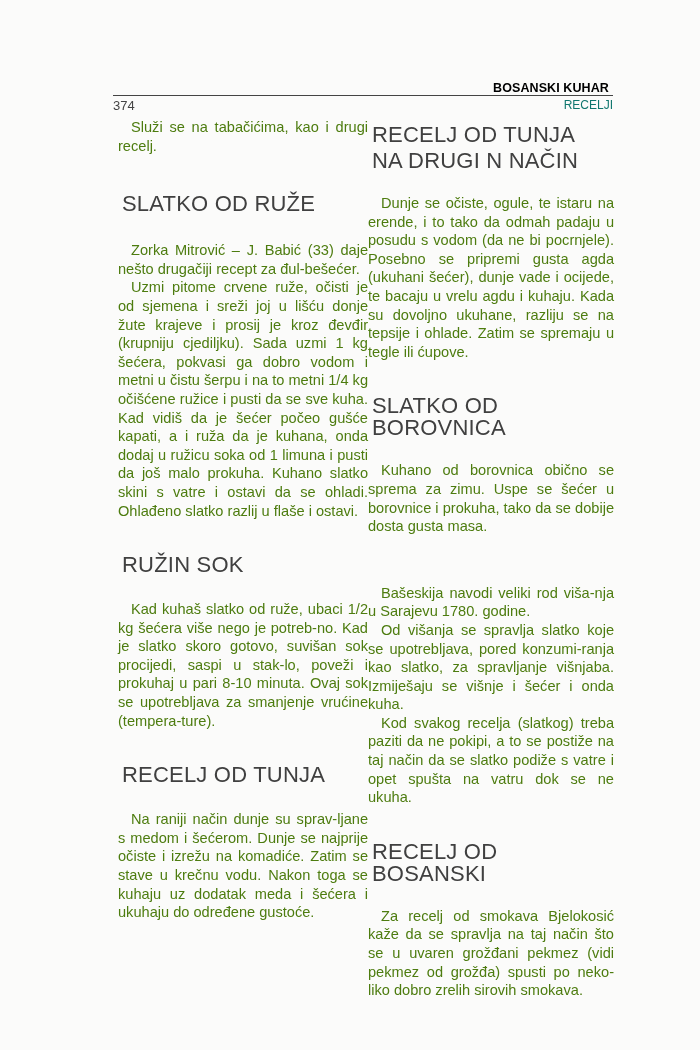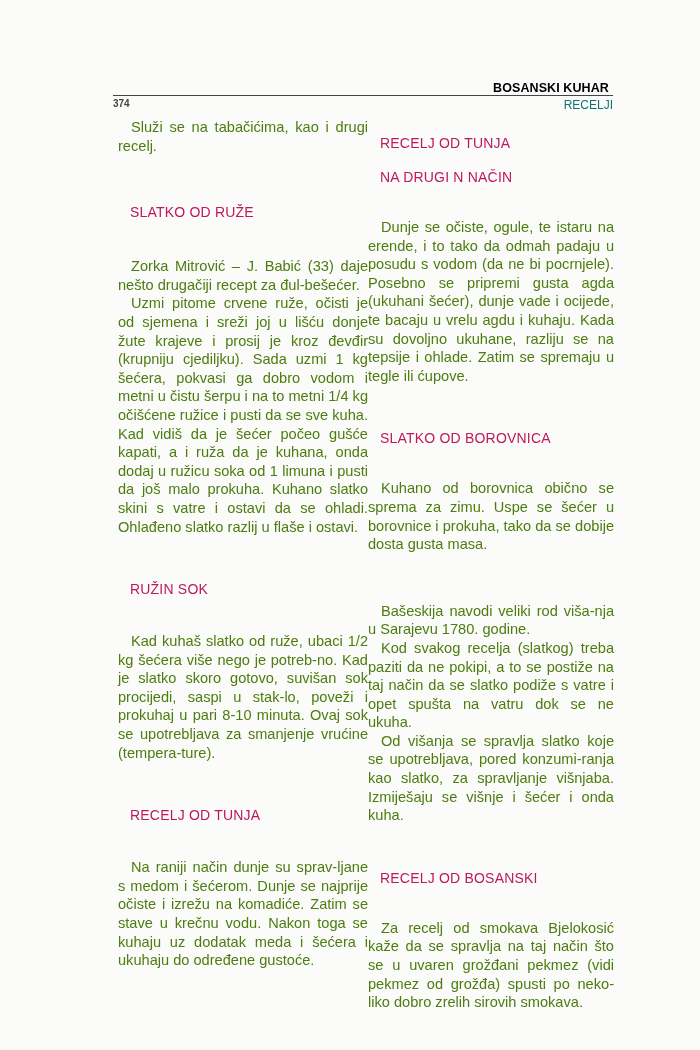--- a/index.html
+++ b/index.html
@@ -10,34 +10,34 @@
   .running-head {
     position:absolute; left:113px; top:80px; width:500px;
   }
   .book-title {
     position:absolute; right:4px; top:1px; font-size:12.5px; font-weight:bold; color:#000000; letter-spacing:0.1px;
   }
   .rule {
     position:absolute; left:0; top:15px; width:500px; height:0; border-top:1.6px solid #444;
   }
   .page-number {
-    position:absolute; left:0; top:18px; font-size:10px; font-weight:bold; color:#444;
+    position:absolute; left:0; top:18px; font-size:13px; font-weight:normal; color:#444;
   }
   .chapter-name {
     position:absolute; right:0; top:18px; font-size:12px; color:#0f766e;
   }
   .column { position:absolute; top:118px; width:250px; }
   .col-left { left:118px; }
   .col-right { left:368px; width:246px; }
   p.para {
     margin:0; font-size:14.6px; line-height:18.6px; text-align:justify; text-indent:13px; color:#4d7c0f;
     hyphens:manual;
   }
   h2.heading {
-    margin:12px; font-weight:normal; font-size:14px; line-height:22px; color:#be185d; letter-spacing:0.2px;
+    margin:4px; font-weight:normal; font-size:22px; line-height:22px; color:#404040; letter-spacing:0.2px;
   }
   .gap-before-heading { height:30px; }
   .gap-after-heading { height:18px; }
 </style>
 </head>
 <body>
 
 <div class="running-head">
   <span class="book-title">BOSANSKI KUHAR</span>
   <div class="rule"></div>
@@ -72,20 +72,20 @@
   <p class="para">Dunje se očiste, ogule, te istaru na erende, i to tako da odmah padaju u posudu s vodom (da ne bi pocrnjele). Posebno se pripremi gusta agda (ukuhani šećer), dunje vade i ocijede, te bacaju u vrelu agdu i kuhaju. Kada su dovoljno ukuhane, razliju se na tepsije i ohlade. Zatim se spremaju u tegle ili ćupove.</p>
 
   <div class="gap-before-heading" style="height:30px"></div>
   <h2 class="heading">SLATKO OD BOROVNICA</h2>
   <div class="gap-after-heading" style="height:18px"></div>
   <p class="para">Kuhano od borovnica obično se sprema za zimu. Uspe se šećer u borovnice i prokuha, tako da se dobije dosta gusta masa.</p>
 
   <div class="gap-before-heading" style="height:30px"></div>
   <div class="gap-after-heading" style="height:18px"></div>
   <p class="para">Bašeskija navodi veliki rod viša-nja u Sarajevu 1780. godine.</p>
+  <p class="para">Od višanja se spravlja slatko koje se upotrebljava, pored konzumi-ranja kao slatko, za spravljanje višnjaba. Izmiješaju se višnje i šećer i onda kuha.</p>
   <p class="para">Kod svakog recelja (slatkog) treba paziti da ne pokipi, a to se postiže na taj način da se slatko podiže s vatre i opet spušta na vatru dok se ne ukuha.</p>
-  <p class="para">Od višanja se spravlja slatko koje se upotrebljava, pored konzumi-ranja kao slatko, za spravljanje višnjaba. Izmiješaju se višnje i šećer i onda kuha.</p>
 
   <div class="gap-before-heading" style="height:30px"></div>
   <h2 class="heading">RECELJ OD BOSANSKI</h2>
   <div class="gap-after-heading" style="height:18px"></div>
   <p class="para">Za recelj od smokava Bjelokosić kaže da se spravlja na taj način što se u uvaren grožđani pekmez (vidi pekmez od grožđa) spusti po neko-liko dobro zrelih sirovih smokava.</p>
 </div>
 
 </body></html>

